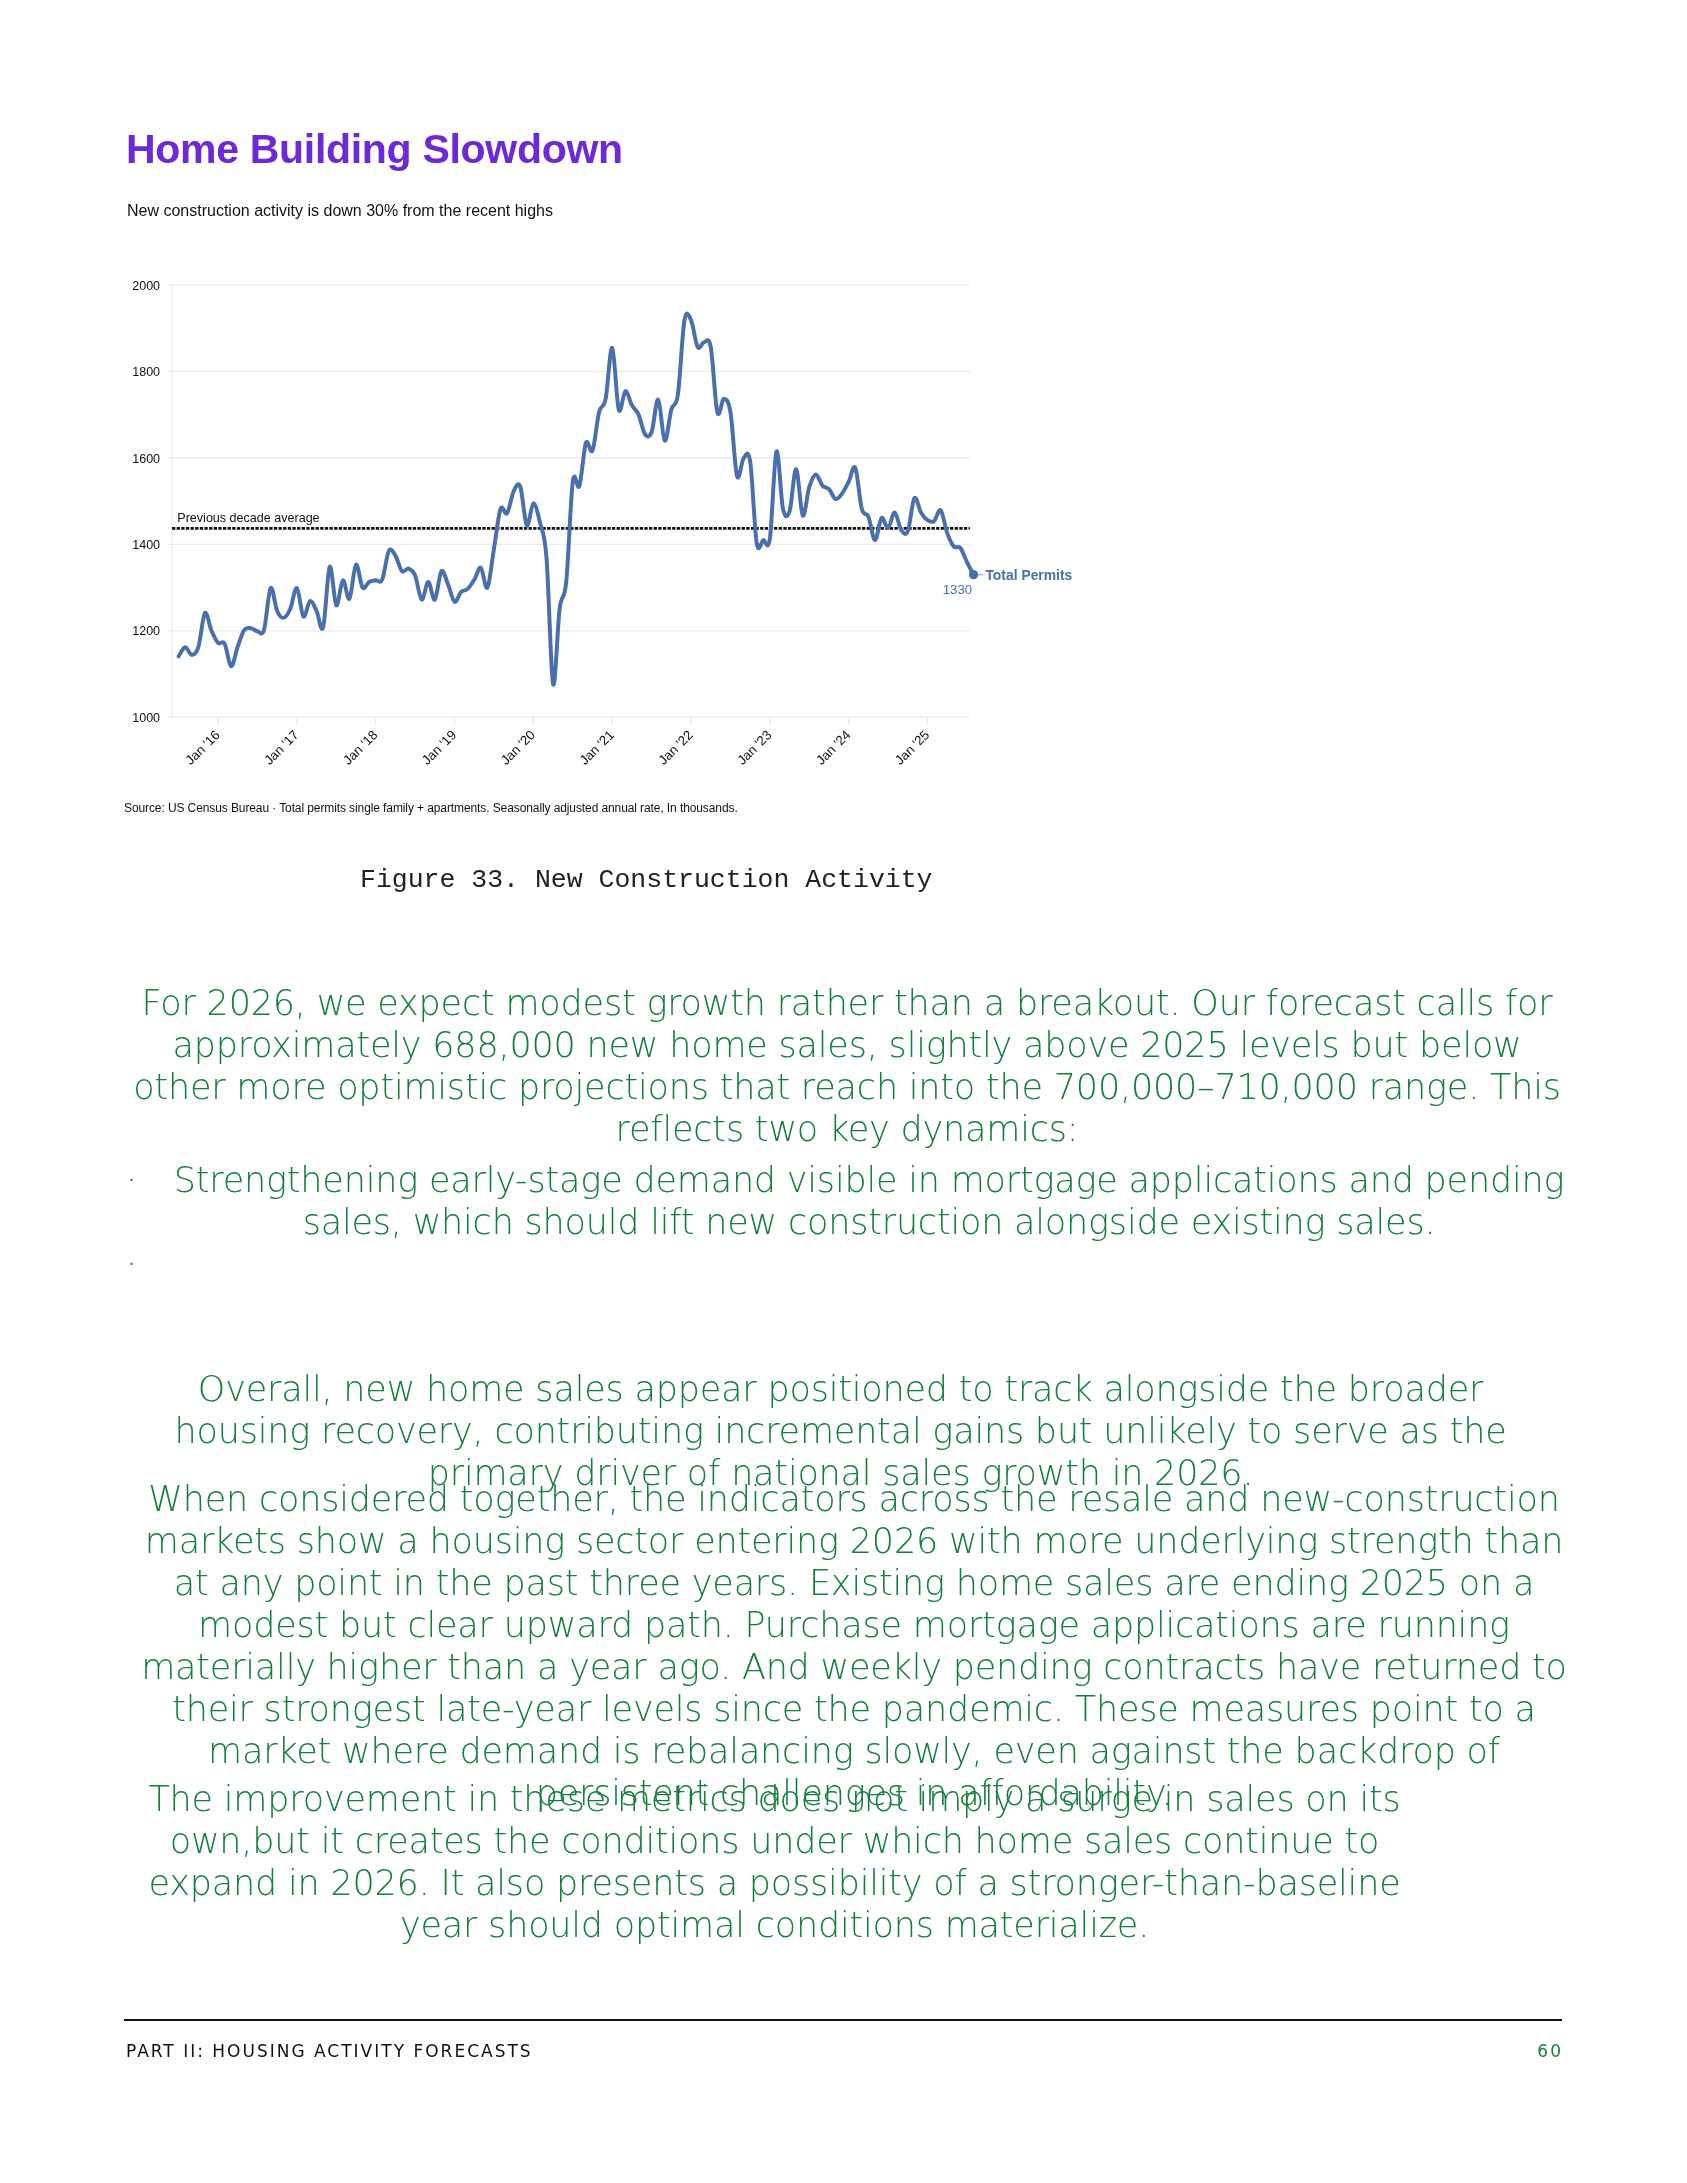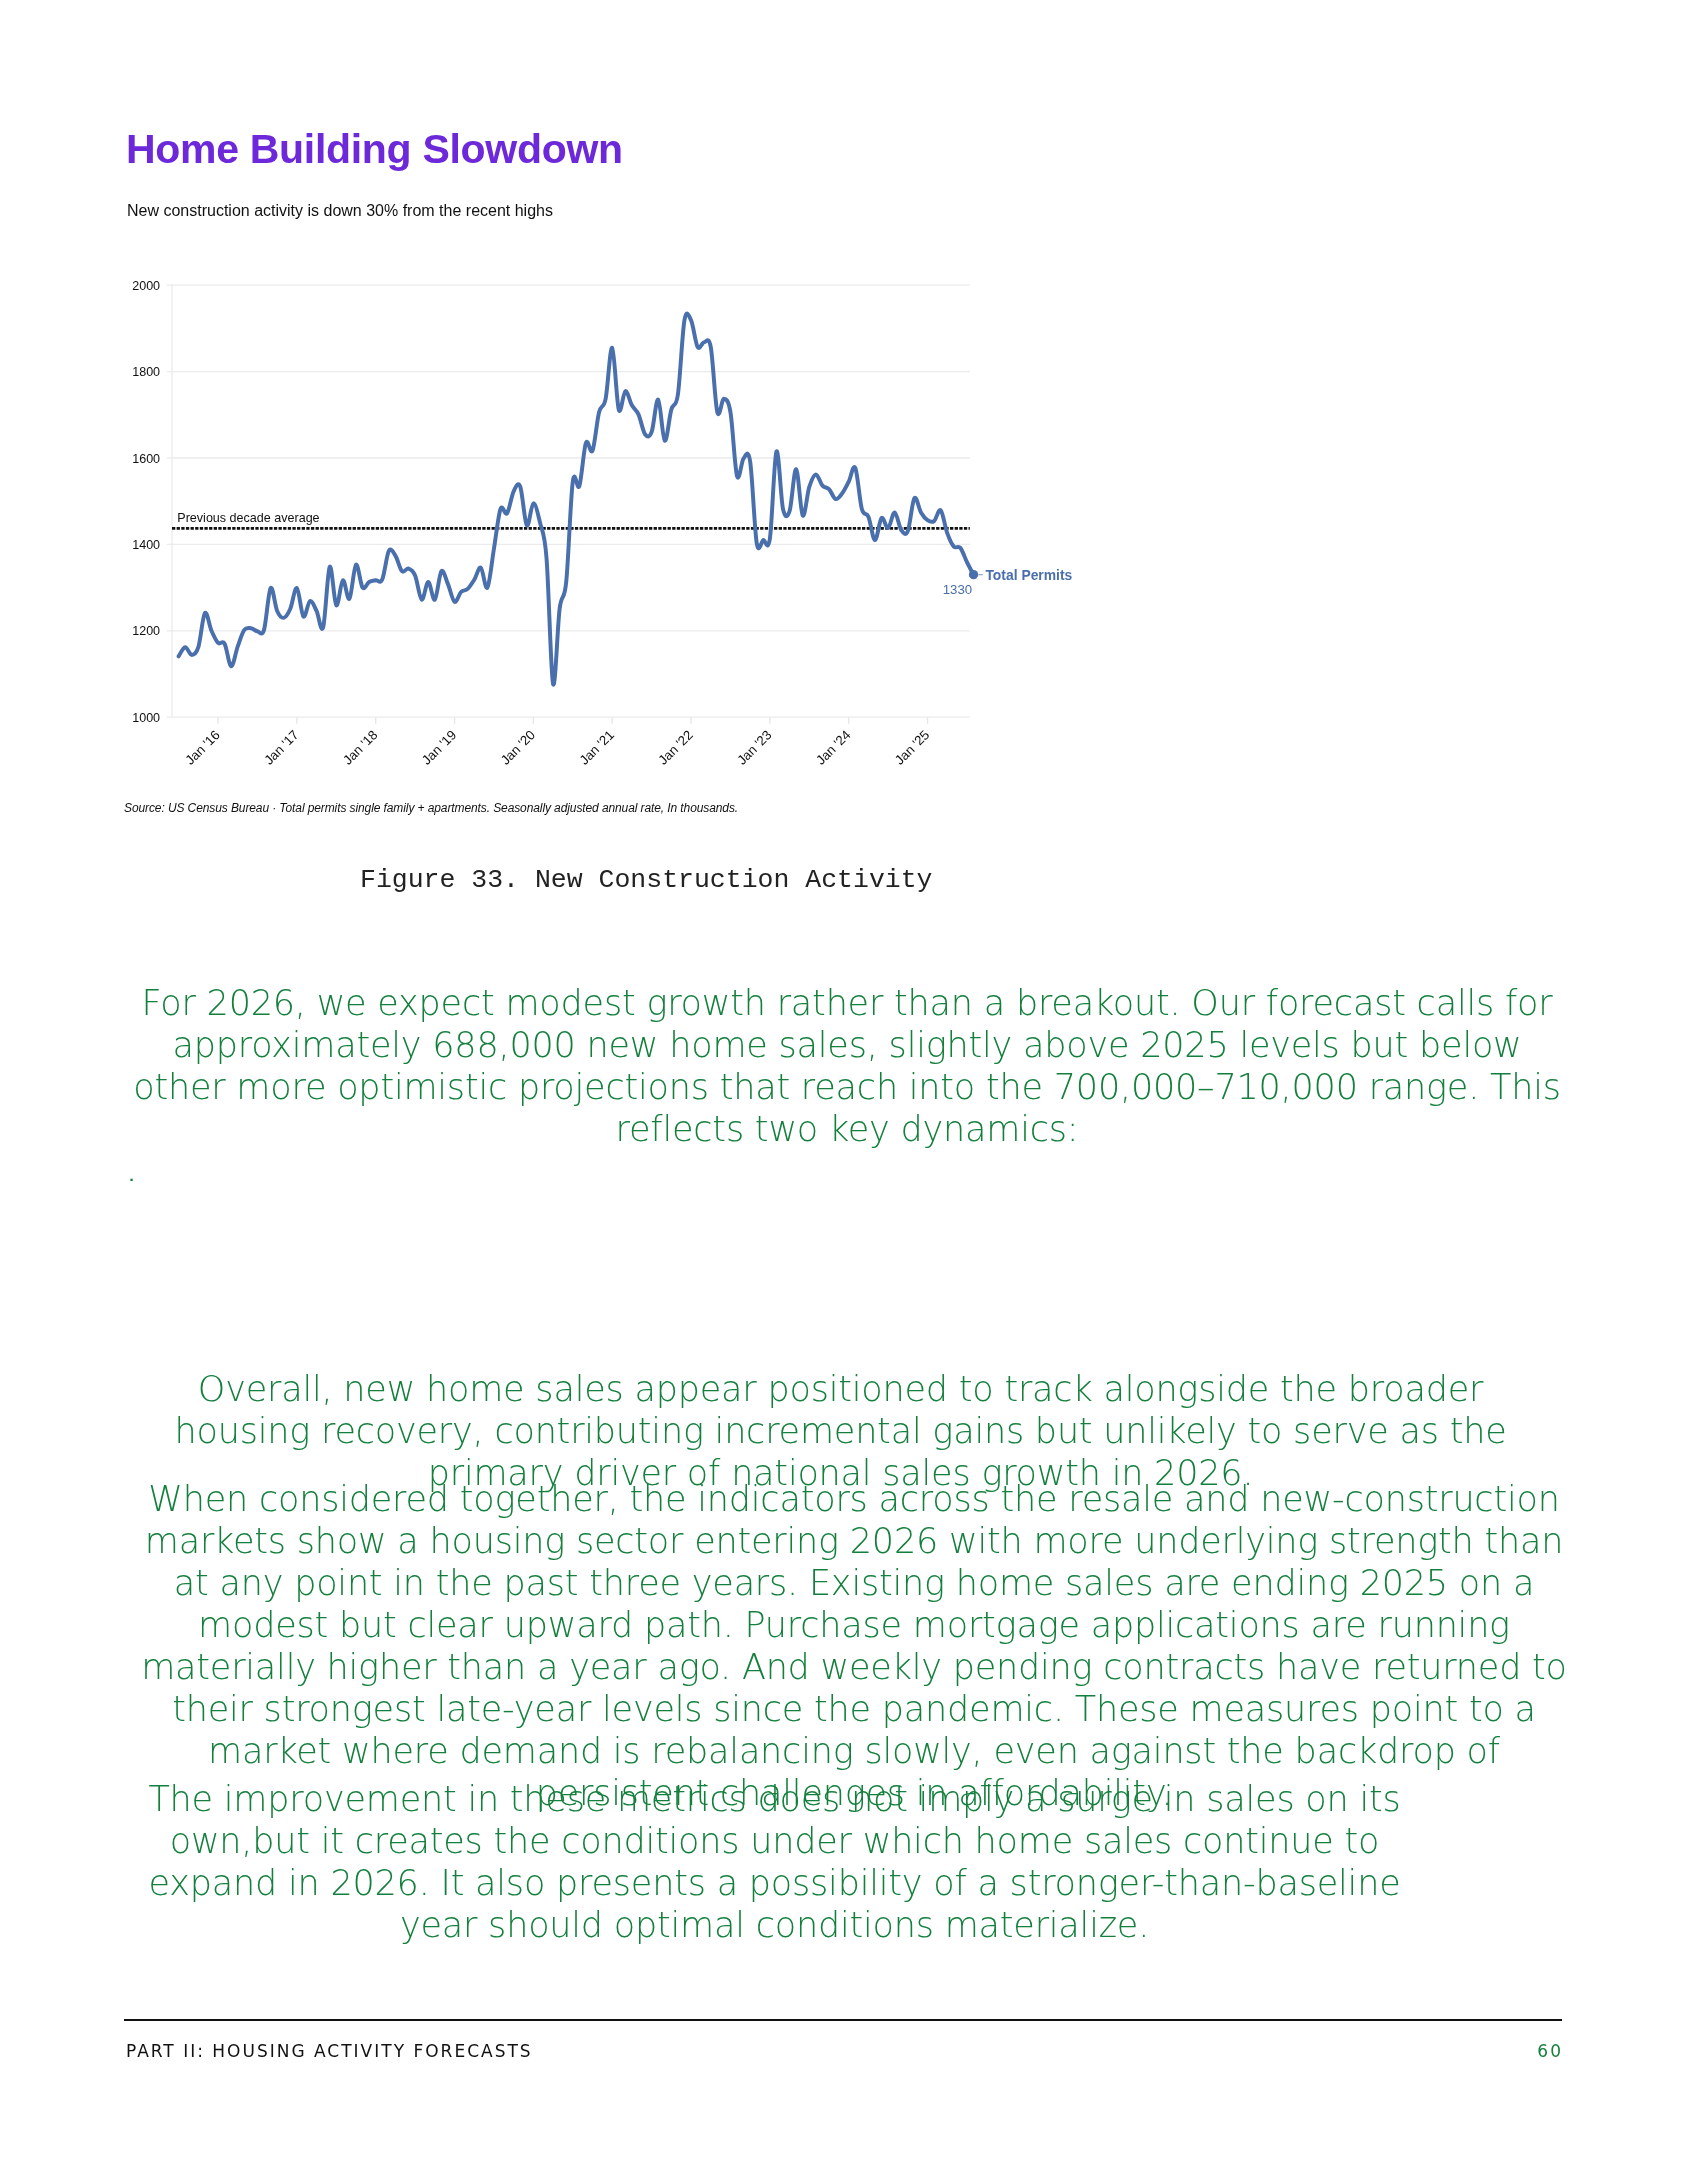--- a/index.html
+++ b/index.html
@@ -1,20 +1,20 @@
 <!DOCTYPE html>
 <html style="font-size:10.6px"><head>
 <meta charset="utf-8">
 <style>
   html, body { margin: 0; padding: 0; background: #ffffff; }
   body { width: 1687px; height: 2183px; position: relative; overflow: hidden; font-family: "DejaVu Sans", sans-serif; color: #111; }
   .page-title { position: absolute; left: 126px; top: 126px; font-family: "Liberation Sans", sans-serif; font-weight: bold; font-size: 41px; letter-spacing: -0.3px; color: #6d28d9; }
   .subtitle { position: absolute; left: 127px; top: 202px; font-family: "Liberation Sans", sans-serif; font-size: 16px; color: #111; }
   #chart { position: absolute; left: 0; top: 0; }
-  .source-note { position: absolute; left: 124px; top: 799px; width: 701px; font-family: "Liberation Sans", sans-serif; font-size: 12px; line-height: 18.5px; color: #111; letter-spacing: -0.1px; font-style: italic; }
+  .source-note { position: absolute; left: 124px; top: 799px; width: 701px; font-family: "Liberation Sans", sans-serif; font-size: 12px; line-height: 18.5px; color: #111; letter-spacing: -0.1px; }
   .figure-caption { position: absolute; left: 0; width: 1687px; text-align: left; top: 865px; font-family: "DejaVu Sans", sans-serif; font-weight: 200; font-size: 26.5px; color: #222; }
   .figure-caption span { position: absolute; left: 360px; white-space: nowrap; font-family: Liberation Mono, monospace; }
   .body-text { position: absolute; left: 126px; width: 1462px; font-family: "DejaVu Sans", sans-serif; font-weight: 200; font-size: 35px; line-height: 42px; color: #15803d; letter-spacing: -0.2px; text-align: center; }
   .body-text p { margin: 0; }
   .para1 { top: 982px; width: 1442px; }
   .bullets { top: 1159px; }
   .bullet { position: relative; padding-left: 24px; }
   .bullet .dot { position: absolute; left: 0; top: 0; }
   .para2 { top: 1368px; width: 1429px; }
   .para3 { top: 1478px; width: 1456px; }
@@ -217,20 +217,21 @@
   <span>Figure 33. New Construction Activity</span>
 </div>
 
 <div class="body-text para1">
   <p>For 2026, we expect modest growth rather than a breakout. Our forecast calls for approximately 688,000 new home sales, slightly above 2025 levels but below other more optimistic projections that reach into the 700,000–710,000 range. This reflects two key dynamics:</p>
 </div>
 
 <div class="body-text bullets">
   <div class="bullet">
     <span class="dot">·</span>
+    <span>Strengthening early-stage demand visible in mortgage applications and pending sales, which should lift new construction alongside existing sales.</span>
   </div>
   <div class="bullet">
     <span class="dot">·</span>
   </div>
 </div>
 
 <div class="body-text para2">
   <p>Overall, new home sales appear positioned to track alongside the broader housing recovery, contributing incremental gains but unlikely to serve as the primary driver of national sales growth in 2026.</p>
 </div>
 

